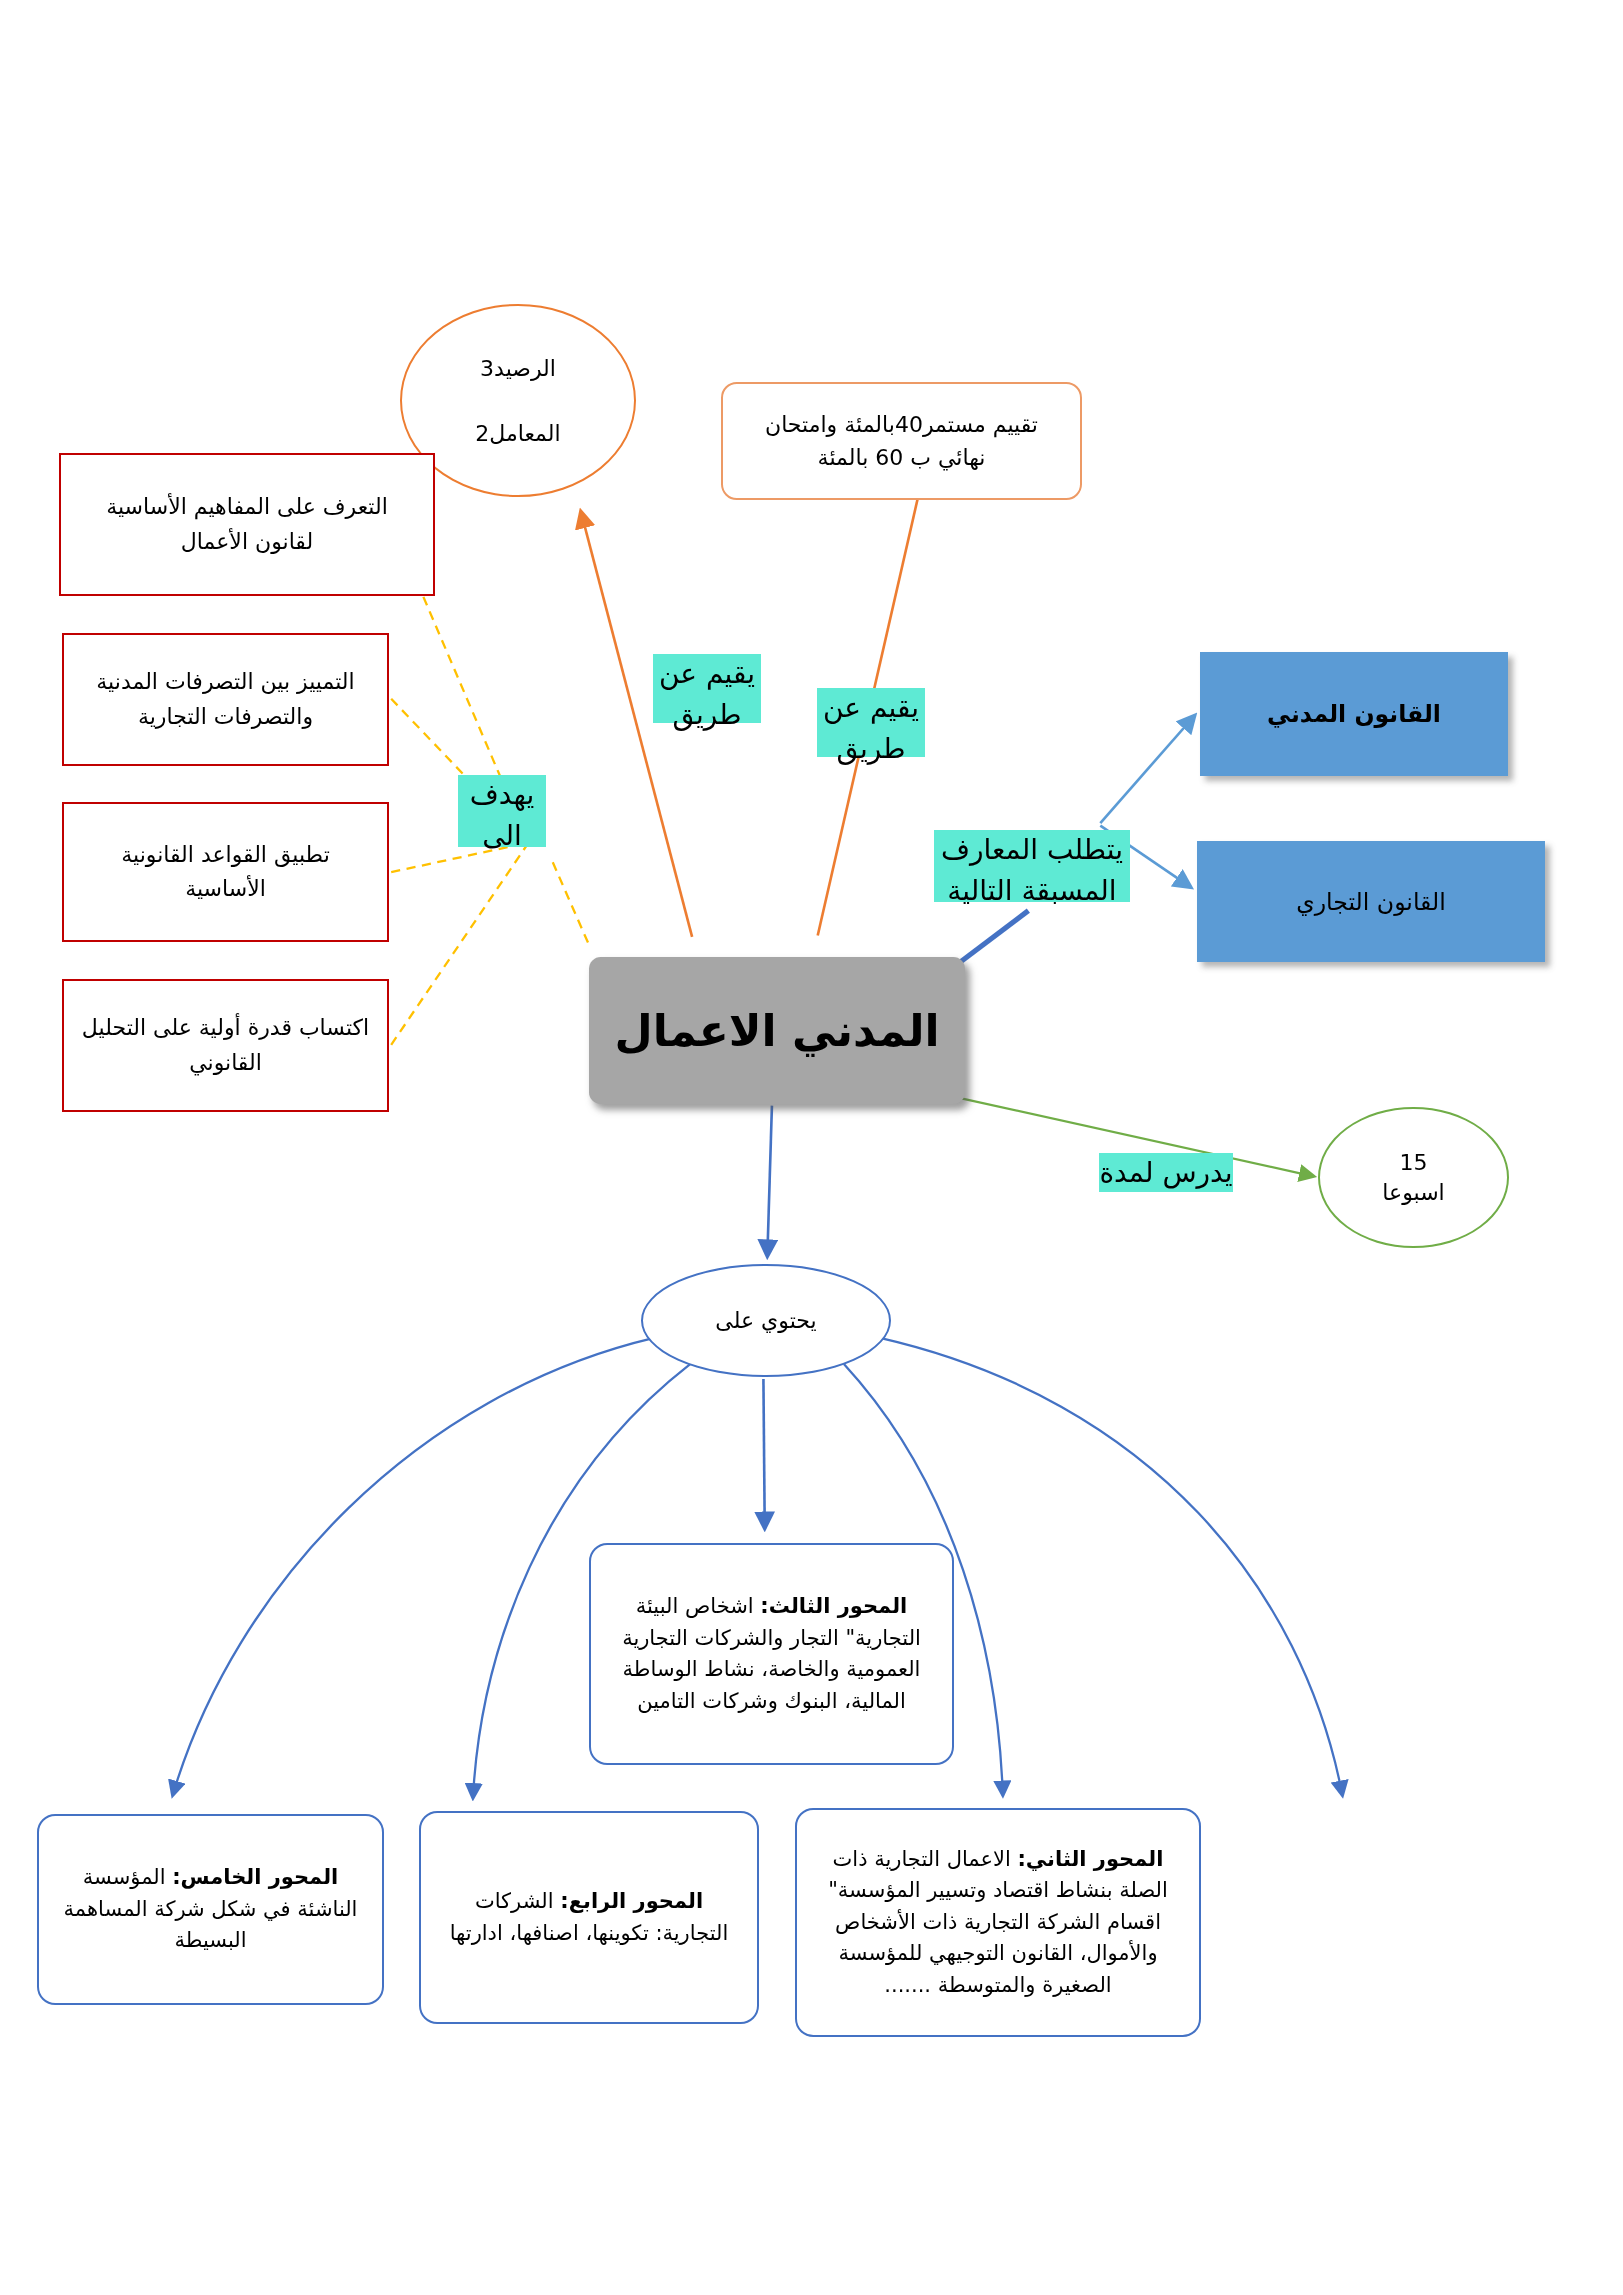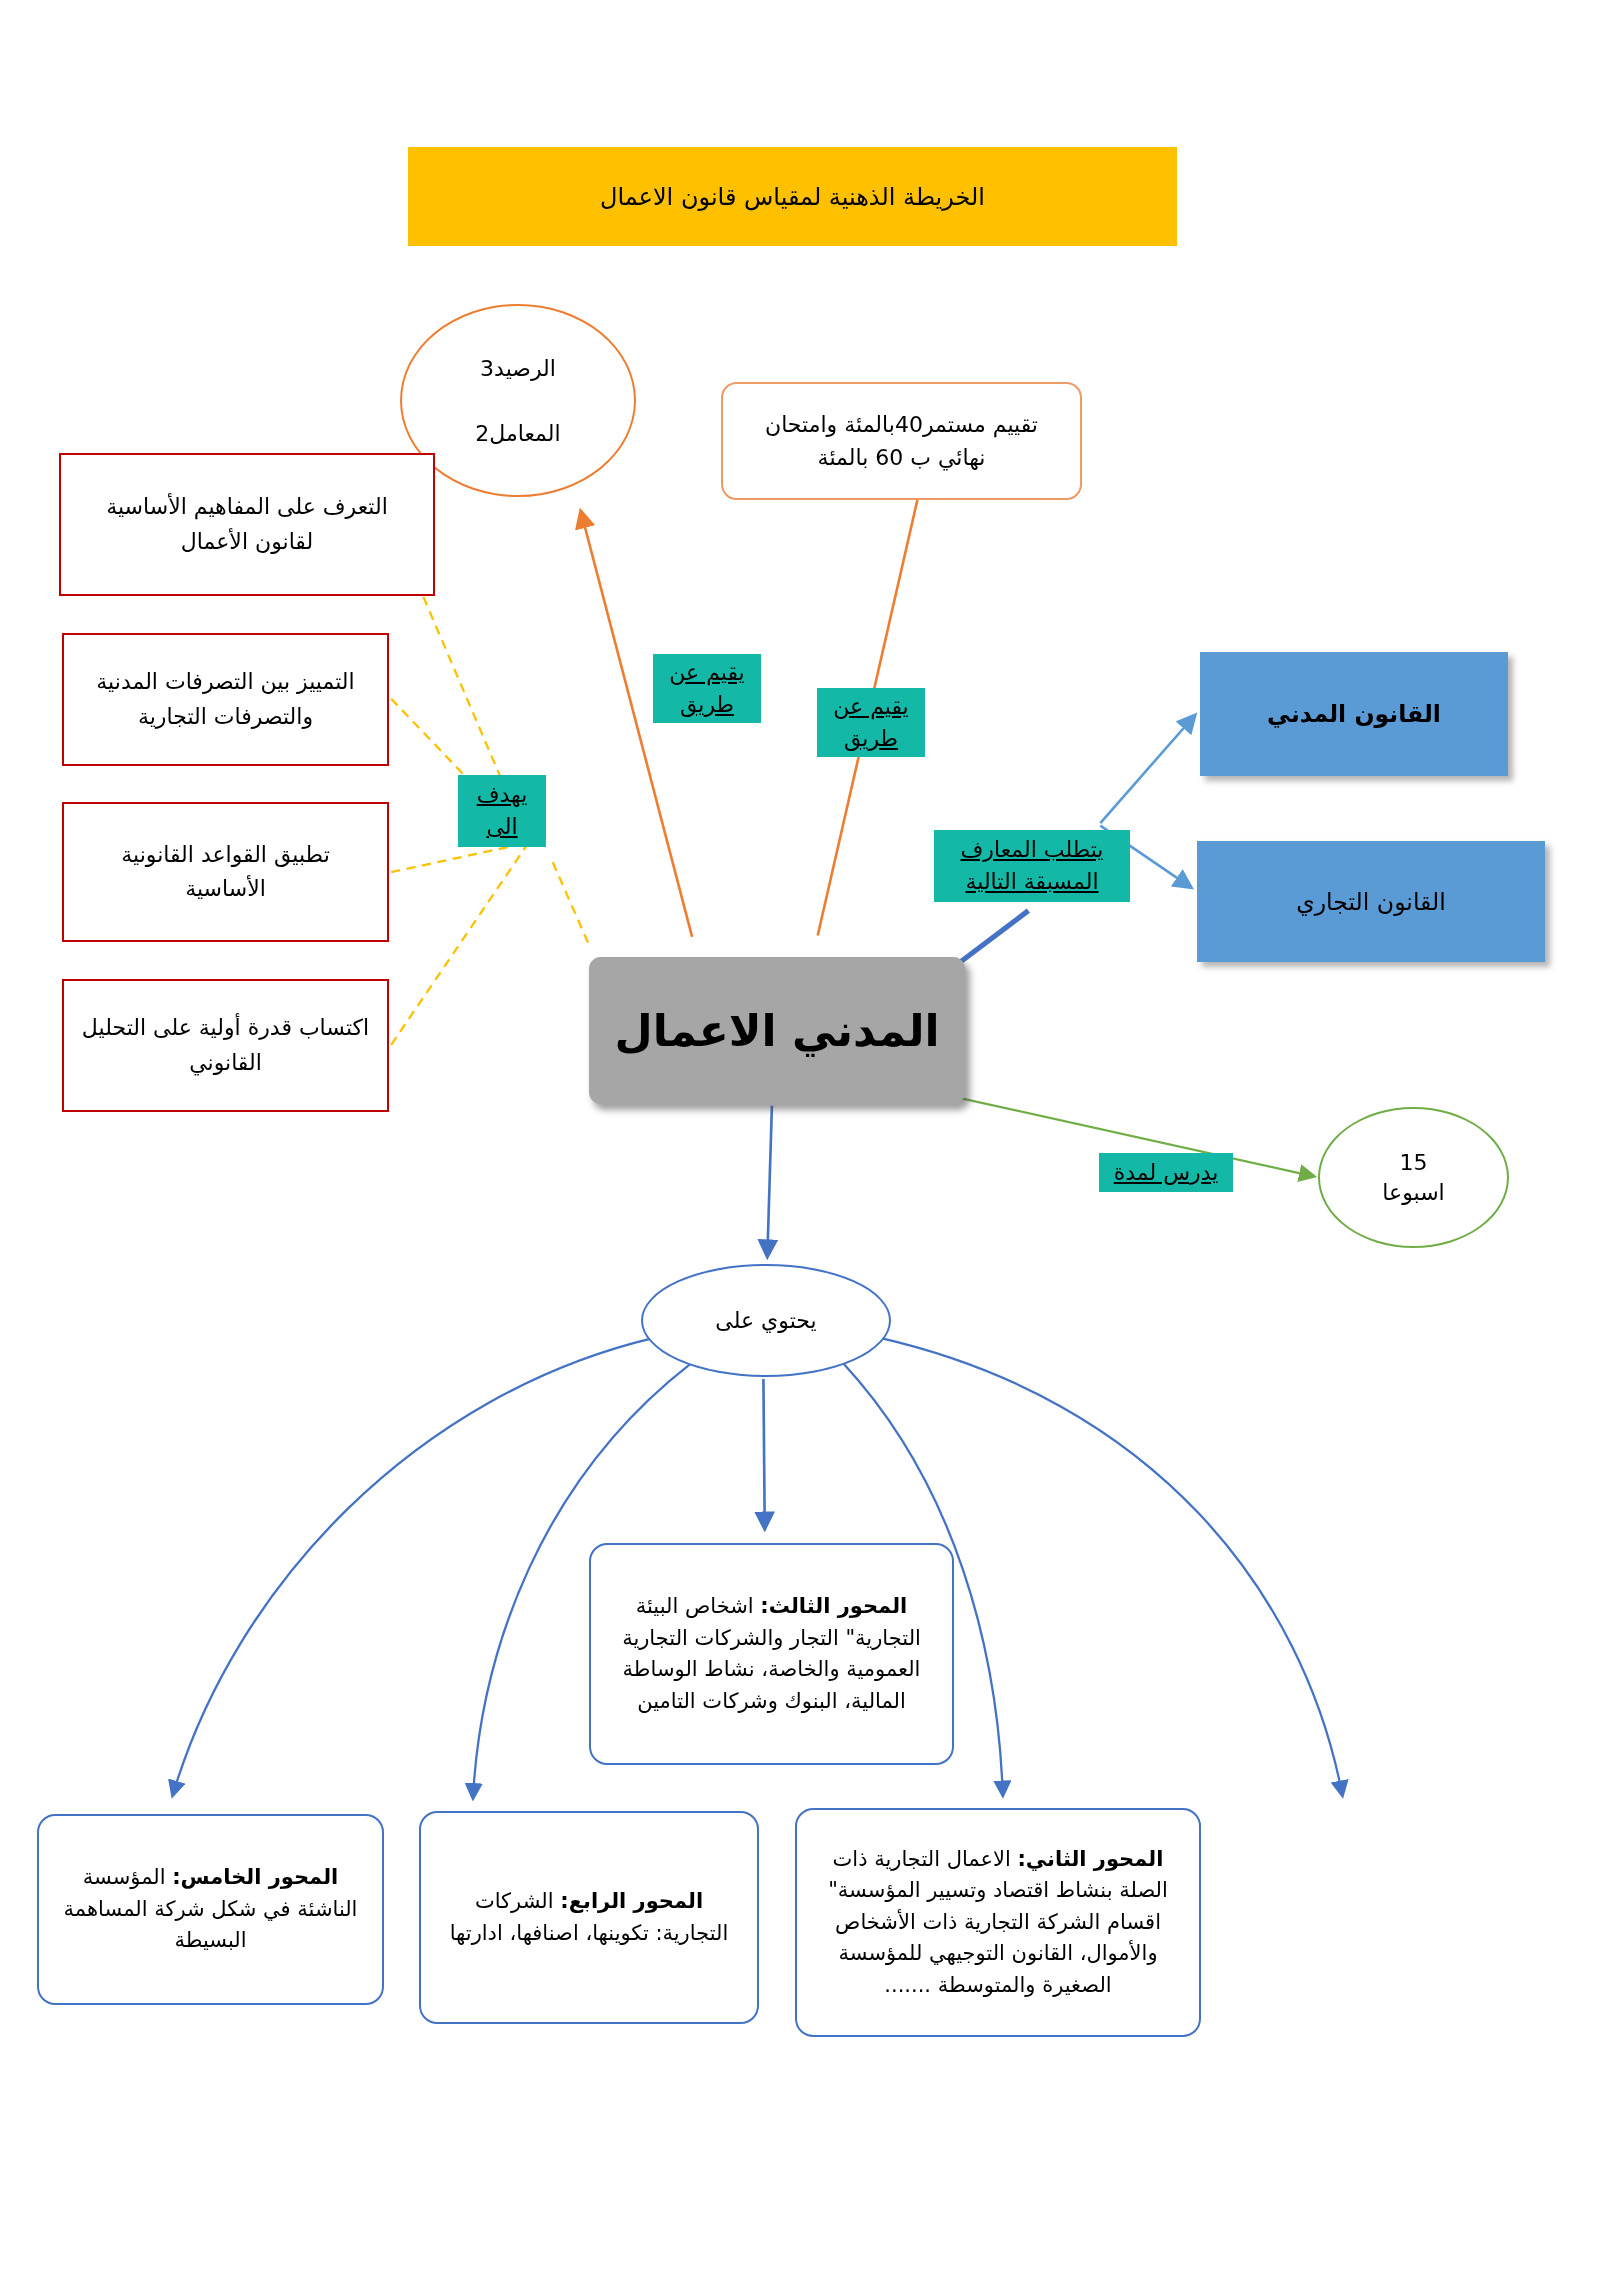--- a/index.html
+++ b/index.html
@@ -50,22 +50,22 @@
   }
   
   .center-box{
     background:#A6A6A6;border-radius:11.8px;
     box-shadow:4.6px 5.2px 7.9px rgba(80,80,80,0.55);
     display:flex;align-items:center;justify-content:center;
     font-size:44px;font-weight:bold;color:#000;
   }
   
   .conn-label{
-    background:#14b8a6;text-align:center;font-size:22px;line-height:1.45;
-    display:flex;align-items:center;justify-content:center;flex-wrap:wrap;text-decoration:underline;
+    background:#5eead4;text-align:center;font-size:28px;line-height:1.45;
+    display:flex;align-items:center;justify-content:center;flex-wrap:wrap;
   }
   
   .axis-box{
     border:2px solid #4472C4;border-radius:18.3px;background:#fff;
     font-size:21px;line-height:1.5;text-align:center;
     padding:13px 15.7px;
     display:flex;align-items:center;justify-content:center;
   }
   .axis-box .inner{width:100%;}
   .bold{font-weight:bold;}
@@ -109,21 +109,20 @@
 
     <line x1="1180" y1="1690" x2="1173" y2="1920" stroke="#4472C4" stroke-width="4" marker-end="url(#arrow-blue)"></line>
     <line x1="1167" y1="2108" x2="1169" y2="2336" stroke="#4472C4" stroke-width="4" marker-end="url(#arrow-blue)"></line>
 
     <path d="M 1000 2045 C 640 2130, 360 2420, 264 2744" fill="none" stroke="#4472C4" stroke-width="3.5" marker-end="url(#arrow-blue)"></path>
     <path d="M 1055 2085 C 830 2260, 735 2520, 723 2748" fill="none" stroke="#4472C4" stroke-width="3.5" marker-end="url(#arrow-blue)"></path>
     <path d="M 1290 2085 C 1460 2270, 1525 2520, 1533 2744" fill="none" stroke="#4472C4" stroke-width="3.5" marker-end="url(#arrow-blue)"></path>
     <path d="M 1345 2045 C 1760 2140, 1992 2430, 2052 2744" fill="none" stroke="#4472C4" stroke-width="3.5" marker-end="url(#arrow-blue)"></path>
   </svg>
 
-  <div class="abs banner txt" style="left:408px;top:147px;width:769px;height:99px;">الخريطة الذهنية لمقياس قانون الاعمال</div>
 
   <div class="abs ellipse credit-ellipse" style="left:400px;top:304px;width:236px;height:193px;">
     <span>الرصيد3</span>
     <span>المعامل2</span>
   </div>
 
   <div class="abs assess-box txt" style="left:721px;top:339px;width:361px;height:118px;margin-top:43px;">تقييم مستمر40بالمئة وامتحان نهائي ب 60 بالمئة</div>
 
   <div class="abs obj-box" style="left:59px;top:453px;width:376px;height:143px;">التعرف على المفاهيم الأساسية لقانون الأعمال</div>
   <div class="abs obj-box" style="left:62px;top:633px;width:327px;height:133px;">التمييز بين التصرفات المدنية والتصرفات التجارية</div>

